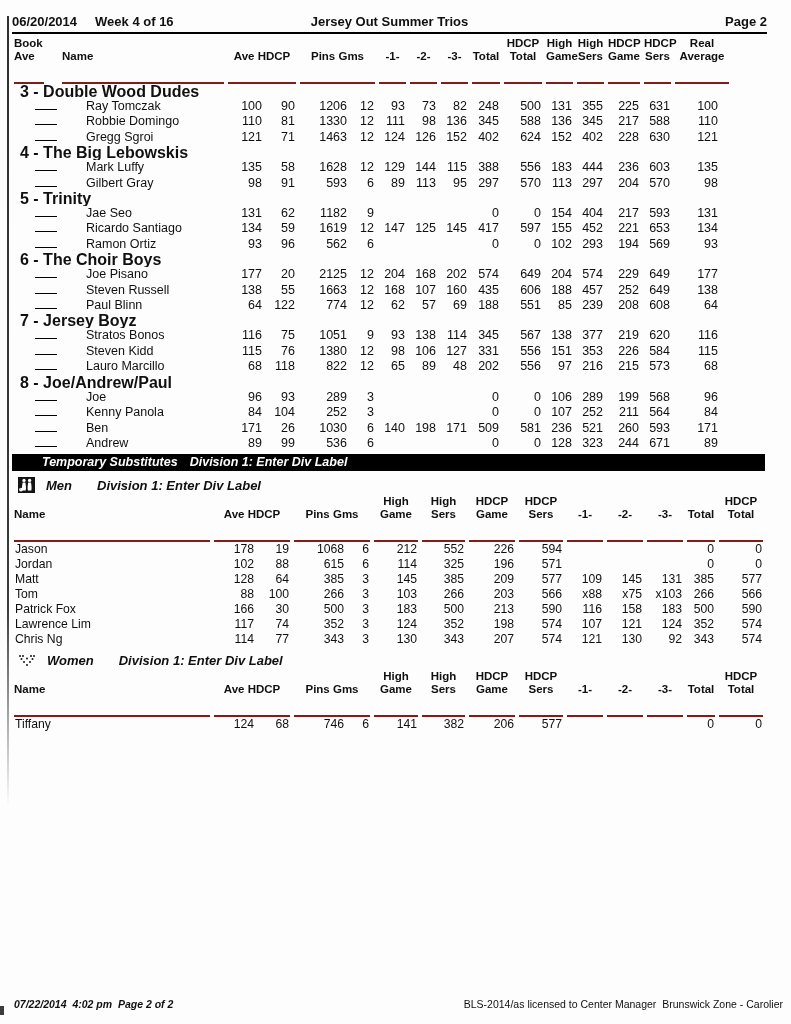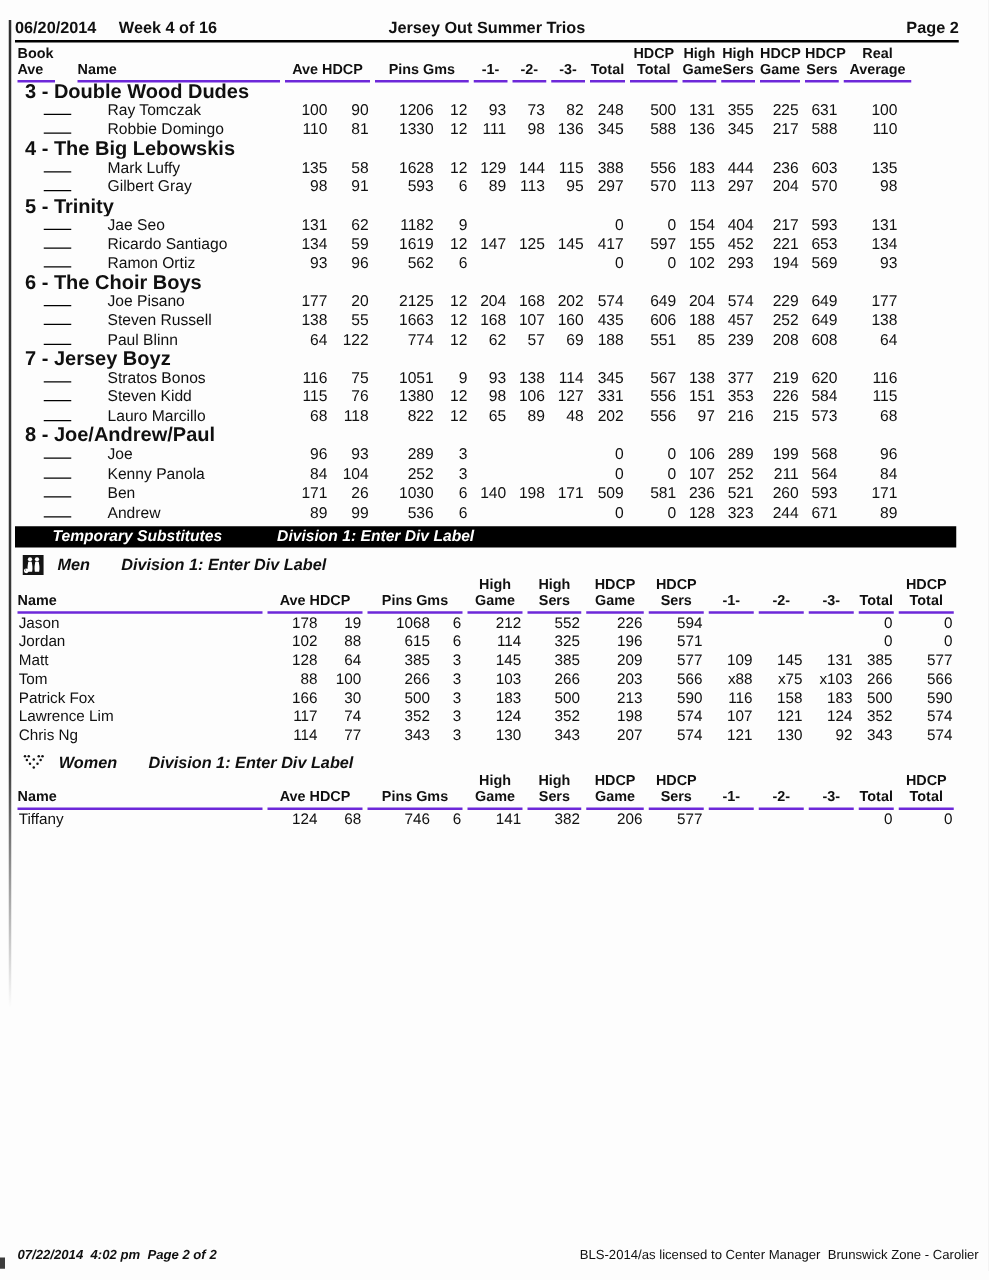--- a/index.html
+++ b/index.html
@@ -12,37 +12,37 @@
        font-weight:bold;font-size:13px;border-bottom:2.5px solid #000;padding-bottom:3px;}
   .hdr .left{display:flex;gap:18px;}
   .hdr .title{position:absolute;left:0;right:0;text-align:center;margin-top:28px;}
   .pre{white-space:pre;}
 
   
   table{border-collapse:collapse;table-layout:fixed;}
   .main-table{width:719px;font-size:12.5px;margin-top:3px;}
   .sub-table{width:753px;font-size:12.2px;margin-top:2px;}
   th{font-size:11.5px;font-weight:bold;padding:0 2px;vertical-align:bottom;line-height:13px;text-align:center;}
-  th .hl{display:block;border-bottom:2px solid #6d28d9;padding-bottom:1px;}
+  th .hl{display:block;border-bottom:2px solid #7f1d1d;padding-bottom:19px;}
   th.lft{text-align:left;}
   th.lft .hl{text-align:left;}
   th.bk .hl{display:inline-block;width:30px;text-align:left;}
   td{padding:0 3px;text-align:right;white-space:nowrap;overflow:hidden;}
   .main-table td{height:15.4px;line-height:15.4px;}
   .sub-table td{height:15px;line-height:15px;}
   td.name{text-align:left;}
   .main-table td.name{padding-left:26px;}
   .main-table td:last-child{padding-right:13px;}
   td.team{text-align:left;font-weight:bold;font-size:16px;height:15px;line-height:15px;padding-left:8px;}
   td.bk{text-align:right;}
   .blank{display:inline-block;width:22px;border-bottom:1.8px solid #000;height:9px;}
 
   
   .banner{width:753px;height:17px;line-height:17px;background:#000;color:#fff;margin-top:3px;
-          font-weight:bold;font-style:italic;font-size:12.5px;display:flex;gap:44px;padding-left:0;}
+          font-weight:bold;font-style:italic;font-size:12.5px;display:flex;gap:12px;padding-left:0;}
   .banner span:first-child{margin-left:30px;}
 
   
   .sect{display:flex;align-items:center;gap:11px;font-weight:bold;font-style:italic;
         font-size:13px;margin:6px 0 2px 6px;}
   .sect .div-label{margin-left:14px;}
   .sect .icon{display:inline-flex;font-style:normal;}
 
   
   .footer{position:absolute;left:14px;right:8px;bottom:14px;display:flex;
@@ -186,20 +186,38 @@
             <td>136</td>
             <td>345</td>
             <td>588</td>
             <td>136</td>
             <td>345</td>
             <td>217</td>
             <td>588</td>
             <td>110</td>
           </tr>
           <tr>
+            <td class="bk"><span class="blank"></span></td>
+            <td class="name">Gregg Sgroi</td>
+            <td>121</td>
+            <td>71</td>
+            <td>1463</td>
+            <td>12</td>
+            <td>124</td>
+            <td>126</td>
+            <td>152</td>
+            <td>402</td>
+            <td>624</td>
+            <td>152</td>
+            <td>402</td>
+            <td>228</td>
+            <td>630</td>
+            <td>121</td>
+          </tr>
+          <tr>
             <td class="team" colspan="16">4 - The Big Lebowskis</td>
           </tr>
           <tr>
             <td class="bk"><span class="blank"></span></td>
             <td class="name">Mark Luffy</td>
             <td>135</td>
             <td>58</td>
             <td>1628</td>
             <td>12</td>
             <td>129</td>

